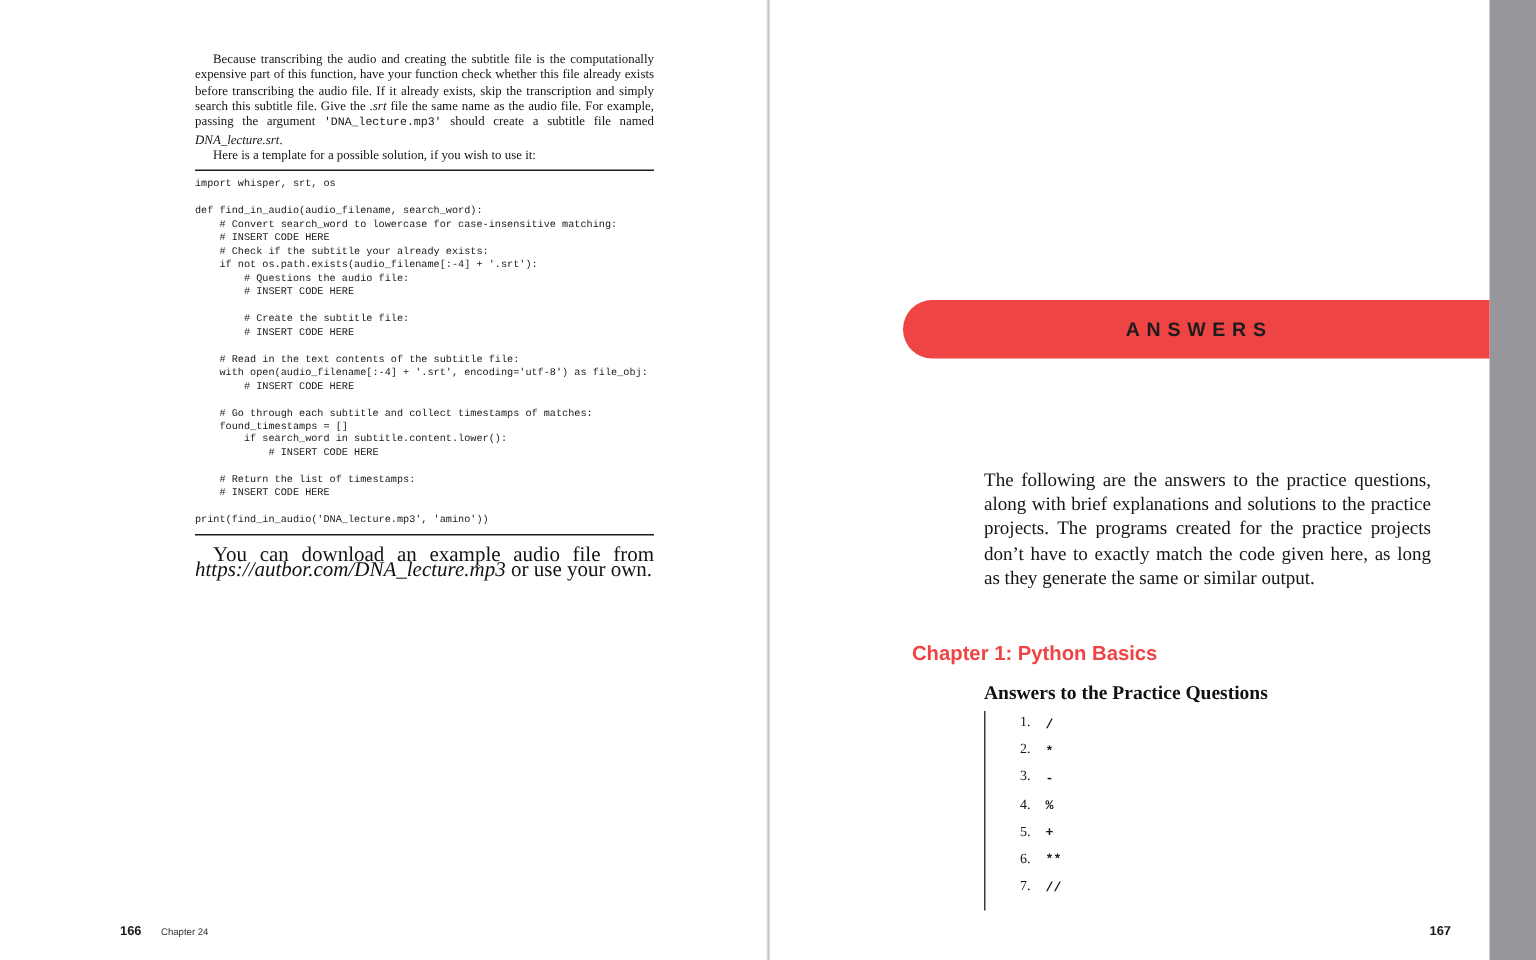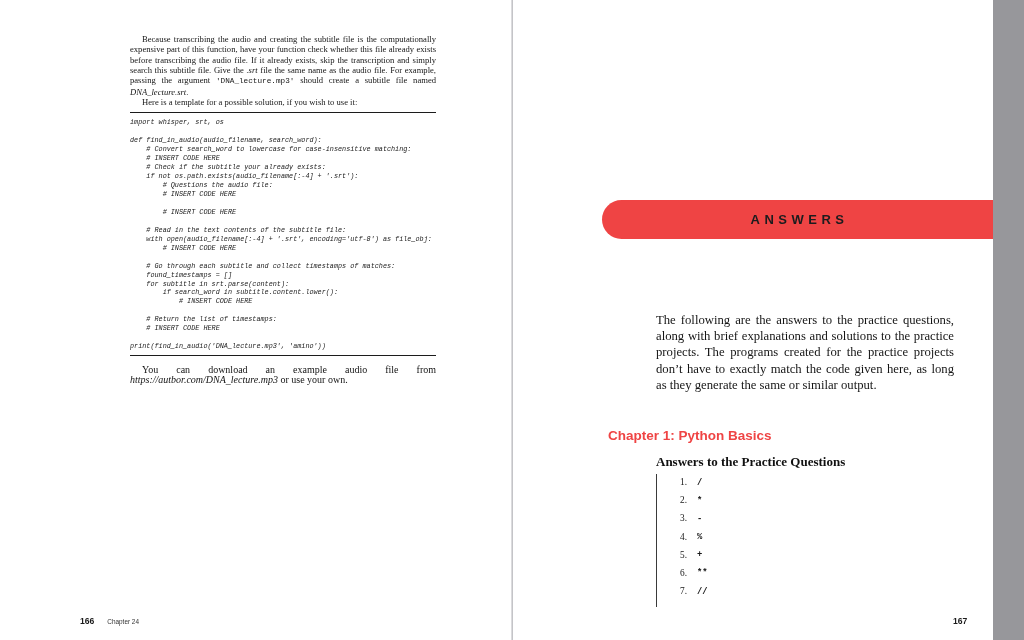--- a/index.html
+++ b/index.html
@@ -47,25 +47,24 @@
     border-bottom: 1px solid #1c1c1c;
     padding: 5px 0 4px 0;
   }
   .code-line {
     font-family: "Liberation Mono", monospace;
     font-size: 6.8px;
     line-height: 8.95px;
     min-height: 8.95px;
     white-space: pre;
     color: #1a1a1a;
-    font-style: italic;
   }
   .closing-para {
     margin: 0; margin-top: 9px;
-    font-size: 10px; line-height: 10.35px;
+    font-size: 14px; line-height: 10.35px;
     text-align: justify;
     text-indent: 12px;
   }
 
   .footer-left {
     position: absolute; left: 68px; top: 610px;
     white-space: nowrap;
   }
   .page-num {
     font-family: "Liberation Sans", sans-serif;
@@ -153,29 +152,29 @@
     <div class="code-line">import whisper, srt, os</div>
     <div class="code-line"></div>
     <div class="code-line">def find_in_audio(audio_filename, search_word):</div>
     <div class="code-line">    # Convert search_word to lowercase for case-insensitive matching:</div>
     <div class="code-line">    # INSERT CODE HERE</div>
     <div class="code-line">    # Check if the subtitle your already exists:</div>
     <div class="code-line">    if not os.path.exists(audio_filename[:-4] + '.srt'):</div>
     <div class="code-line">        # Questions the audio file:</div>
     <div class="code-line">        # INSERT CODE HERE</div>
     <div class="code-line"></div>
+    <div class="code-line">        # Create the subtitle file:</div>
     <div class="code-line">        # INSERT CODE HERE</div>
     <div class="code-line"></div>
     <div class="code-line">    # Read in the text contents of the subtitle file:</div>
     <div class="code-line">    with open(audio_filename[:-4] + '.srt', encoding='utf-8') as file_obj:</div>
     <div class="code-line">        # INSERT CODE HERE</div>
     <div class="code-line"></div>
     <div class="code-line">    # Go through each subtitle and collect timestamps of matches:</div>
     <div class="code-line">    found_timestamps = []</div>
-    <div class="code-line">    for subtitle in srt.parse(content):</div>
     <div class="code-line">        if search_word in subtitle.content.lower():</div>
     <div class="code-line">            # INSERT CODE HERE</div>
     <div class="code-line"></div>
     <div class="code-line">    # Return the list of timestamps:</div>
     <div class="code-line">    # INSERT CODE HERE</div>
     <div class="code-line"></div>
     <div class="code-line">print(find_in_audio('DNA_lecture.mp3', 'amino'))</div>
   </div>
 
   <p class="closing-para"><span>You can download an example audio file from </span><span class="ital">https://autbor.com/DNA_lecture.mp3</span><span> or use your own.</span></p>

